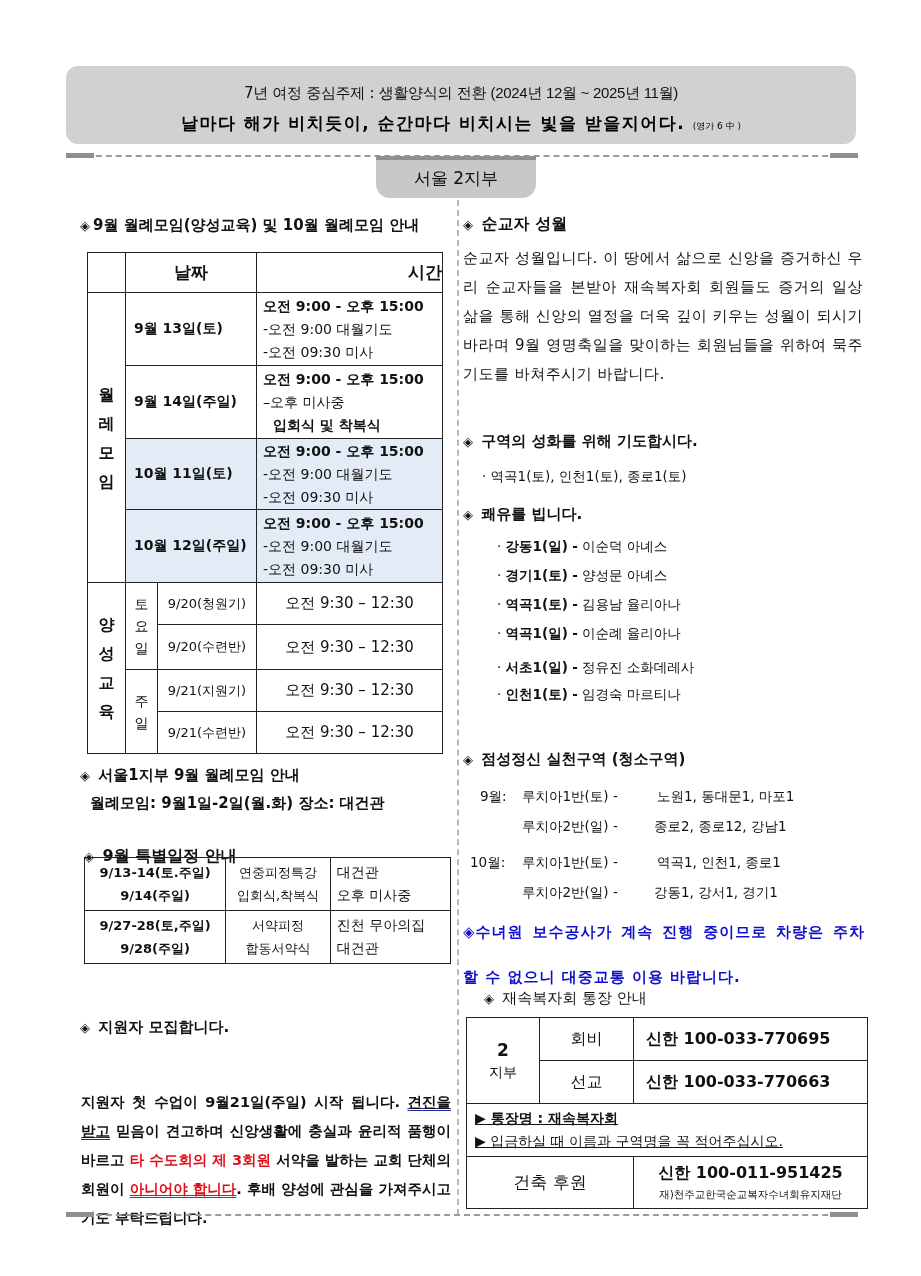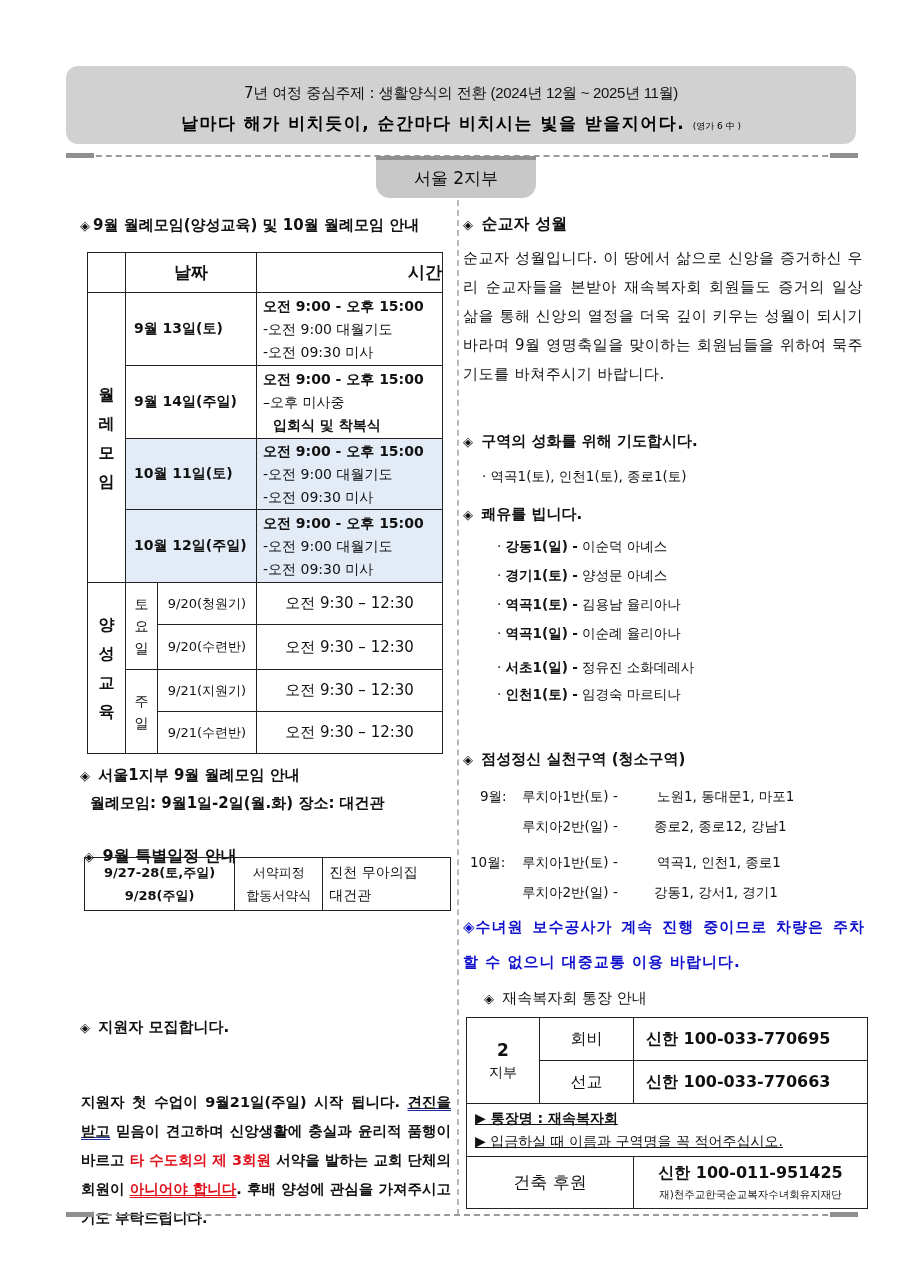--- a/index.html
+++ b/index.html
@@ -76,21 +76,21 @@
 
   .right-para { position: absolute; left: 463px; top: 244px; width: 400px; font-size: 15px; line-height: 29px; text-align: justify; text-align-last: left; letter-spacing: 0.5px; }
 
   .list { position: absolute; font-size: 13.5px; }
   .list li { list-style: none; white-space: nowrap; }
   .list li b { font-weight: bold; }
 
   .cleaning { position: absolute; left: 470px; font-size: 13.5px; }
   .cleaning .row { position: absolute; white-space: nowrap; }
 
-  .notice { position: absolute; left: 463px; top: 910px; width: 402px; color: #1010cc; font-weight: bold; font-size: 15px; line-height: 35px; text-align: justify; text-align-last: left; letter-spacing: 1px; }
+  .notice { position: absolute; left: 463px; top: 910px; width: 402px; color: #1010cc; font-weight: bold; font-size: 15px; line-height: 45px; text-align: justify; text-align-last: left; letter-spacing: 1px; }
 
   .t3 { position: absolute; left: 466px; top: 1017px; width: 402px; font-size: 14px; }
   .t3 td { border: 1px solid #222; }
   .t3 .branch { text-align: center; width: 73px; line-height: 22px; }
   .t3 .lbl { text-align: center; font-size: 16px; width: 94px; height: 43px; }
   .t3 .acct { font-weight: bold; font-size: 16px; padding-left: 12px; }
   .t3 .note { padding: 3px 8px; line-height: 23px; font-size: 14px; text-decoration: underline; }
   .t3 .build { text-align: center; font-size: 17px; height: 52px; }
   .t3 .bacct { text-align: center; }
   .t3 .bacct .num { font-weight: bold; font-size: 16px; display: block; }
@@ -207,20 +207,34 @@
 <div class="sec-title" style="left:90px;top:794px;">월례모임: 9월1일-2일(월.화) 장소: 대건관</div>
 
 <div class="sec-title" style="left:84px;top:827px;font-size:16px;margin-top:19px;">
   <span class="diamond">◈</span> <span>9월 특별일정 안내</span>
 </div>
 
 <table class="t2">
   <tbody>
   <tr>
     <td class="c b">
+          <div>9/13-14(토.주일)</div>
+          <div>9/14(주일)</div>
+        </td>
+    <td class="c">
+          <div>연중피정특강</div>
+          <div>입회식,착복식</div>
+        </td>
+    <td class="l">
+          <div>대건관</div>
+          <div>오후 미사중</div>
+        </td>
+  </tr>
+  <tr>
+    <td class="c b">
           <div>9/27-28(토,주일)</div>
           <div>9/28(주일)</div>
         </td>
     <td class="c">
           <div>서약피정</div>
           <div>합동서약식</div>
         </td>
     <td class="l">
           <div>진천 무아의집</div>
           <div>대건관</div>

